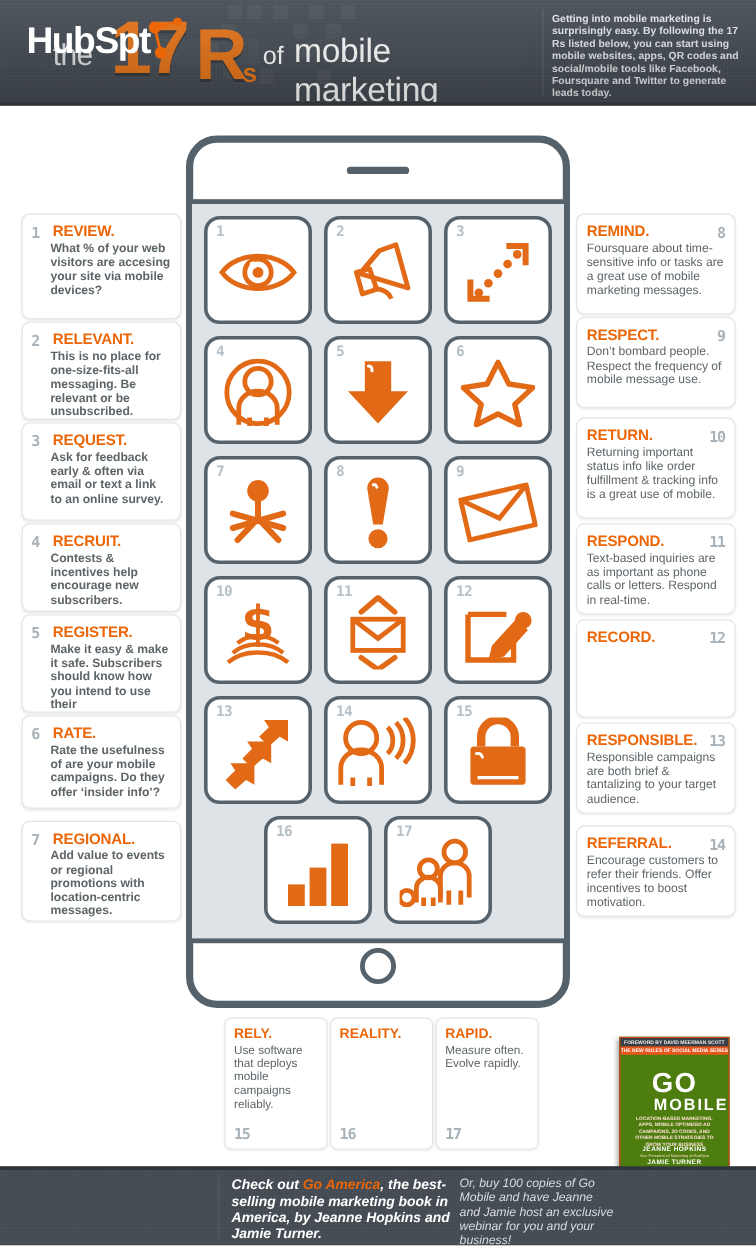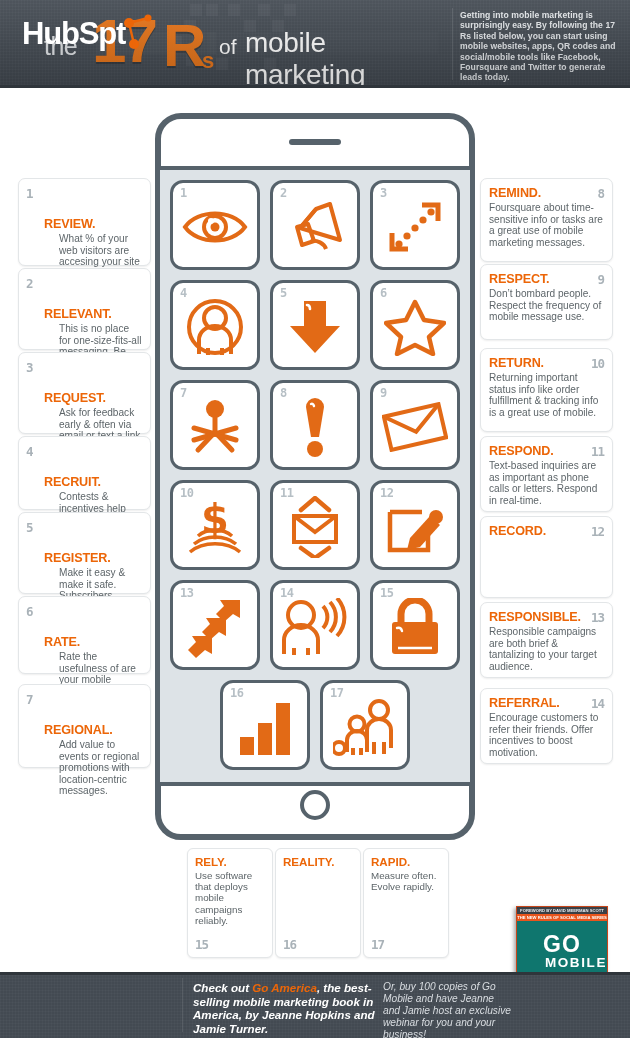--- a/index.html
+++ b/index.html
@@ -139,25 +139,25 @@
     letter-spacing:-1px;
     top:7px;
   }
   .left-card .cardnum{ left:7px; }
   .right-card .cardnum{ right:8px; }
   .card .cardtitle{
     font-size:12.6px; font-weight:bold; color:#ec6608;
     letter-spacing:-0.15px;
     margin:0 0 2px 0;
   }
-  .left-card .cardtitle{ margin-left:17px;margin-top:31px; }
+  .left-card .cardtitle{ margin-left:17px; }
   .card .cardbody{
     font-size:10.1px; line-height:11.6px; color:#5d6569;
   }
-  .left-card .cardbody{ margin-left:32px; }
+  .left-card .cardbody{ margin-left:15px;font-weight:bold; }
 
   
   .botcards{
     position:absolute; left:187px; top:848px;
     display:flex; gap:2px;
   }
   .botcard{
     width:86px; height:110px;
     background:#ffffff;
     border:1px solid #e3e6e8;
@@ -173,22 +173,22 @@
     font-size:9.8px; line-height:11.2px; color:#5d6569;
   }
   .botcard .bn{
     position:absolute; left:7px; bottom:5px;
     font-size:12.5px; font-weight:bold; color:#a9b2b8;
     font-family:"DejaVu Sans Mono", monospace; letter-spacing:-1px;
   }
 
   
   .book{
-    position:absolute; left:516px; top:906px; width:92px; height:110px;
-    background:#0f766e;
+    position:absolute; left:516px; top:864px; width:92px; height:110px;
+    background:#4d7c0f;
     border:1px solid #c7461a;
     box-shadow:-2px 2px 4px rgba(0,0,0,0.35);
     overflow:hidden;
   }
   .book-top{
     position:absolute; left:0; top:0; width:100%; height:12px;
     background:#3a3f45;
     font-size:4.2px; color:#e7ecef; text-align:center; padding-top:1px;
     font-weight:bold; line-height:5px;
   }

